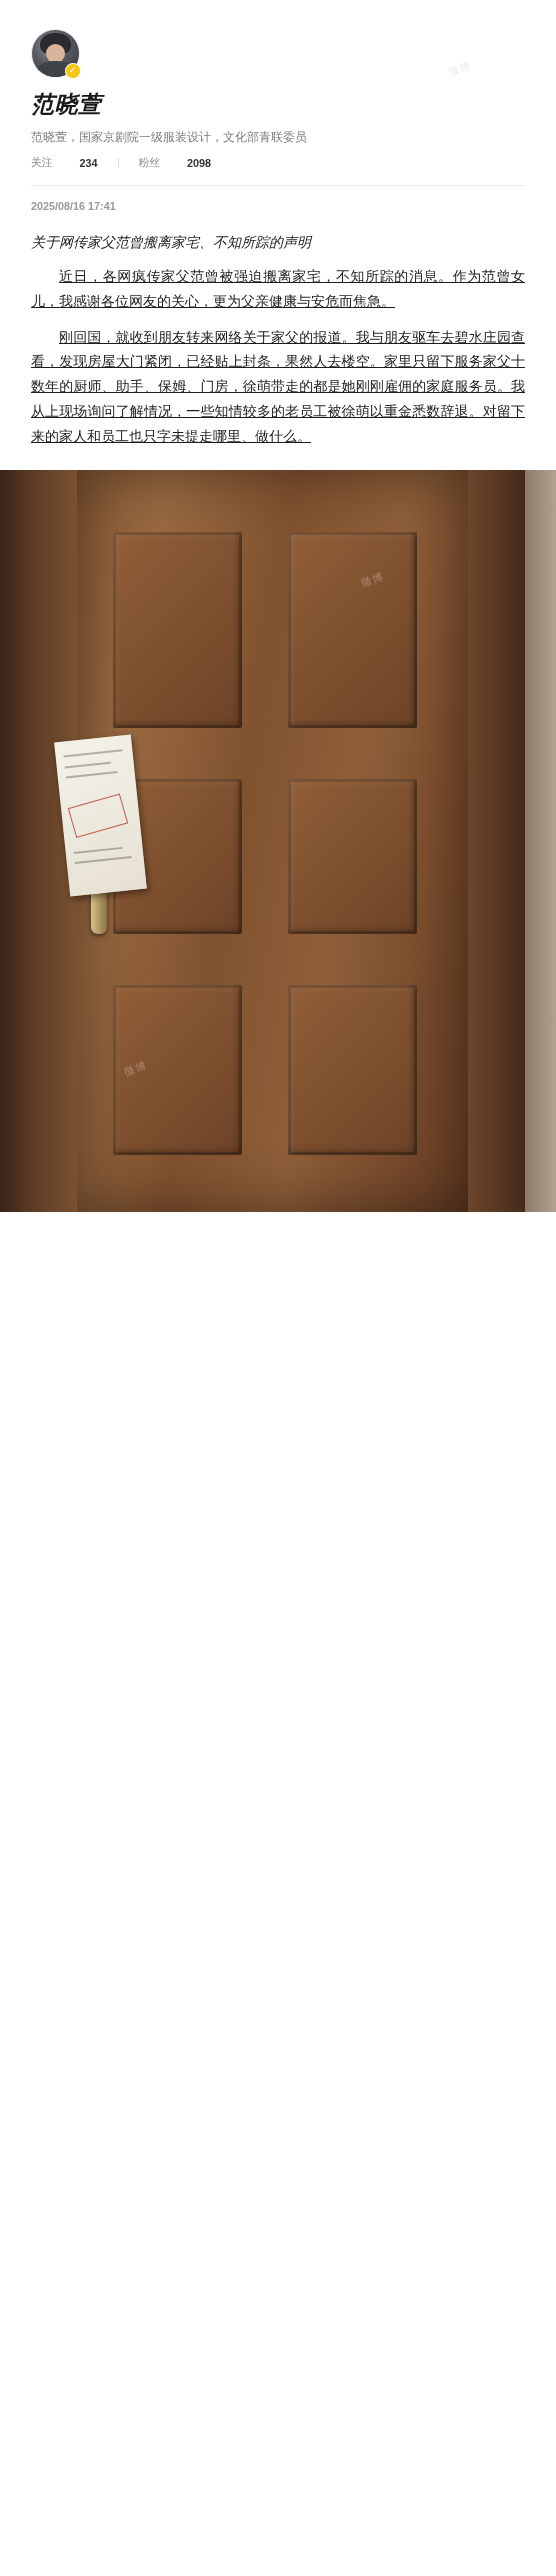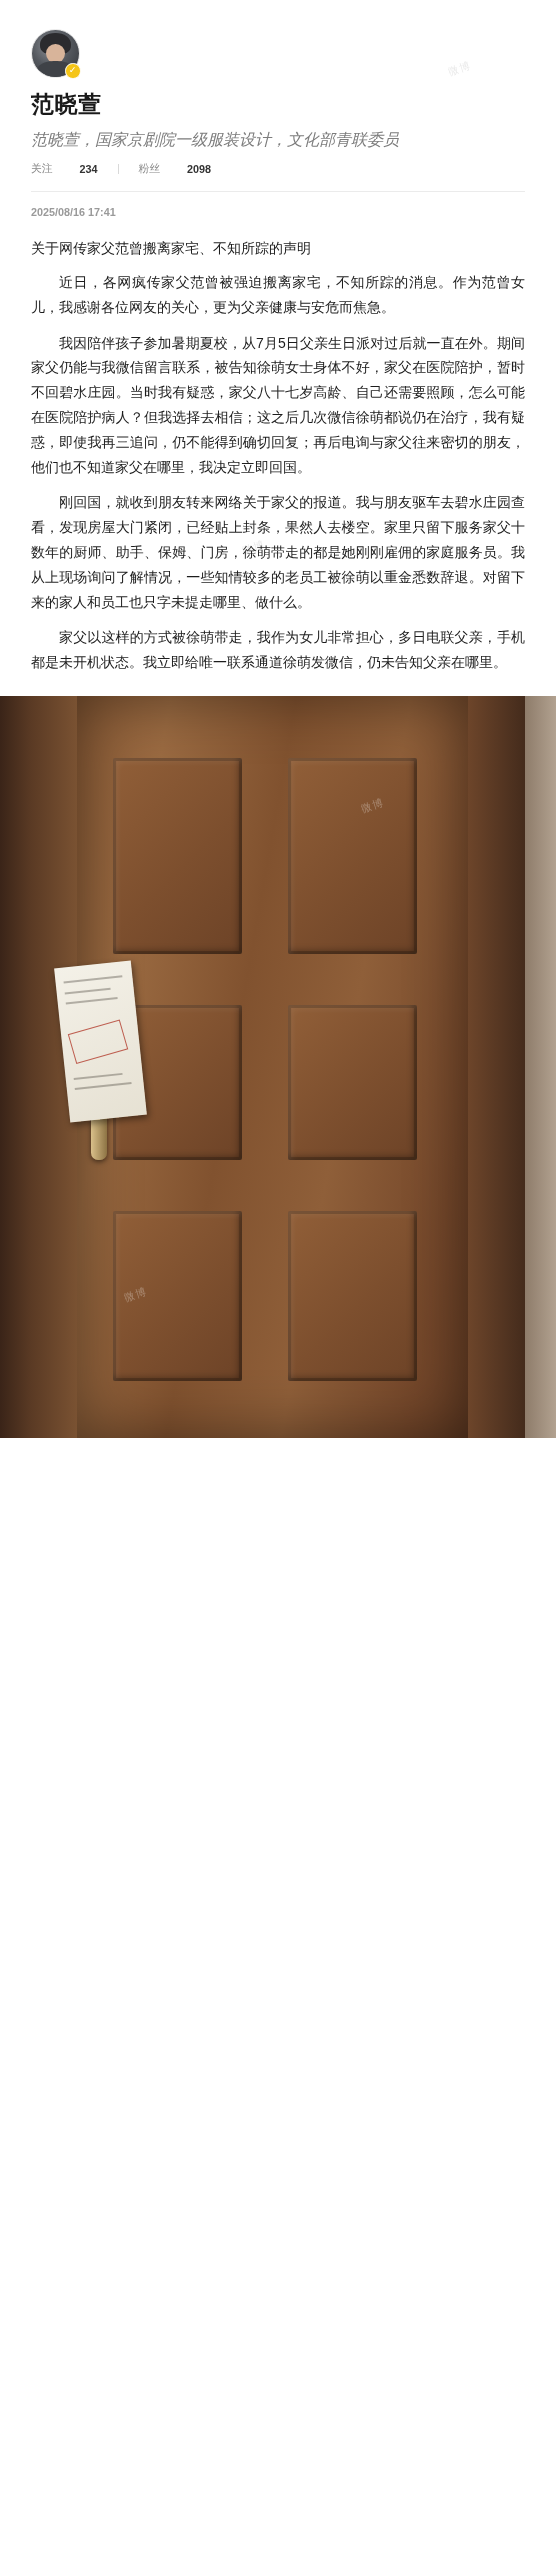--- a/index.html
+++ b/index.html
@@ -77,27 +77,27 @@
     font-size: 9.3px;
     line-height: 1;
   }
 
   .name {
     margin-top: 11.3px;
     font-size: 23px;
     font-weight: bold;
     color: #1a1a1a;
     letter-spacing: 0.5px;
+    font-style: italic;
   }
   .bio {
     margin-top: 8.2px;
-    font-size: 16px;
+    font-size: 12px;
     color: #7c7c7c;
     line-height: 1.5;
-    font-style: italic;
   }
   .stats {
     margin-top: 9.3px;
     font-size: 10.8px;
     color: #8a8a8a;
     display: flex;
     align-items: center;
     gap: 12px;
   }
   .stats .sep {
@@ -124,28 +124,30 @@
   
   .content {
     padding: 0 31px;
   }
   .post-title {
     margin-top: 17.5px;
     font-size: 14px;
     color: #1d1d1d;
     line-height: 1.75;
     text-align: justify;
+    font-style: italic;
   }
   .para {
     margin-top: 10.3px;
     font-size: 14px;
     color: #1d1d1d;
     line-height: 1.78;
     text-indent: 2em;
     text-align: justify;
+    text-decoration: underline;
   }
 
   
   .photo-wrap {
     margin-top: 20.6px;
     width: 556px;
     height: 742px;
     position: relative;
     overflow: hidden;
     background: #6b4a33;
@@ -279,23 +281,21 @@
       <b>2098</b>
     </div>
 
     <div class="divider"></div>
     <div class="timestamp">2025/08/16 17:41</div>
   </div>
 
   <div class="content">
     <div class="post-title">关于网传家父范曾搬离家宅、不知所踪的声明</div>
     <p class="para">近日，各网疯传家父范曾被强迫搬离家宅，不知所踪的消息。作为范曾女儿，我感谢各位网友的关心，更为父亲健康与安危而焦急。</p>
-    <p class="para">我因陪伴孩子参加暑期夏校，从7月5日父亲生日派对过后就一直在外。期间家父仍能与我微信留言联系，被告知徐萌女士身体不好，家父在医院陪护，暂时不回碧水庄园。当时我有疑惑，家父八十七岁高龄、自己还需要照顾，怎么可能在医院陪护病人？但我选择去相信；这之后几次微信徐萌都说仍在治疗，我有疑惑，即使我再三追问，仍不能得到确切回复；再后电询与家父往来密切的朋友，他们也不知道家父在哪里，我决定立即回国。</p>
     <p class="para">刚回国，就收到朋友转来网络关于家父的报道。我与朋友驱车去碧水庄园查看，发现房屋大门紧闭，已经贴上封条，果然人去楼空。家里只留下服务家父十数年的厨师、助手、保姆、门房，徐萌带走的都是她刚刚雇佣的家庭服务员。我从上现场询问了解情况，一些知情较多的老员工被徐萌以重金悉数辞退。对留下来的家人和员工也只字未提走哪里、做什么。</p>
-    <p class="para">家父以这样的方式被徐萌带走，我作为女儿非常担心，多日电联父亲，手机都是未开机状态。我立即给唯一联系通道徐萌发微信，仍未告知父亲在哪里。</p>
   </div>
 
   <div class="photo-wrap">
     <div class="photo"></div>
     <div class="door">
       <div class="panel p1"></div>
       <div class="panel p2"></div>
       <div class="panel p3"></div>
       <div class="panel p4"></div>
       <div class="panel p5"></div>

